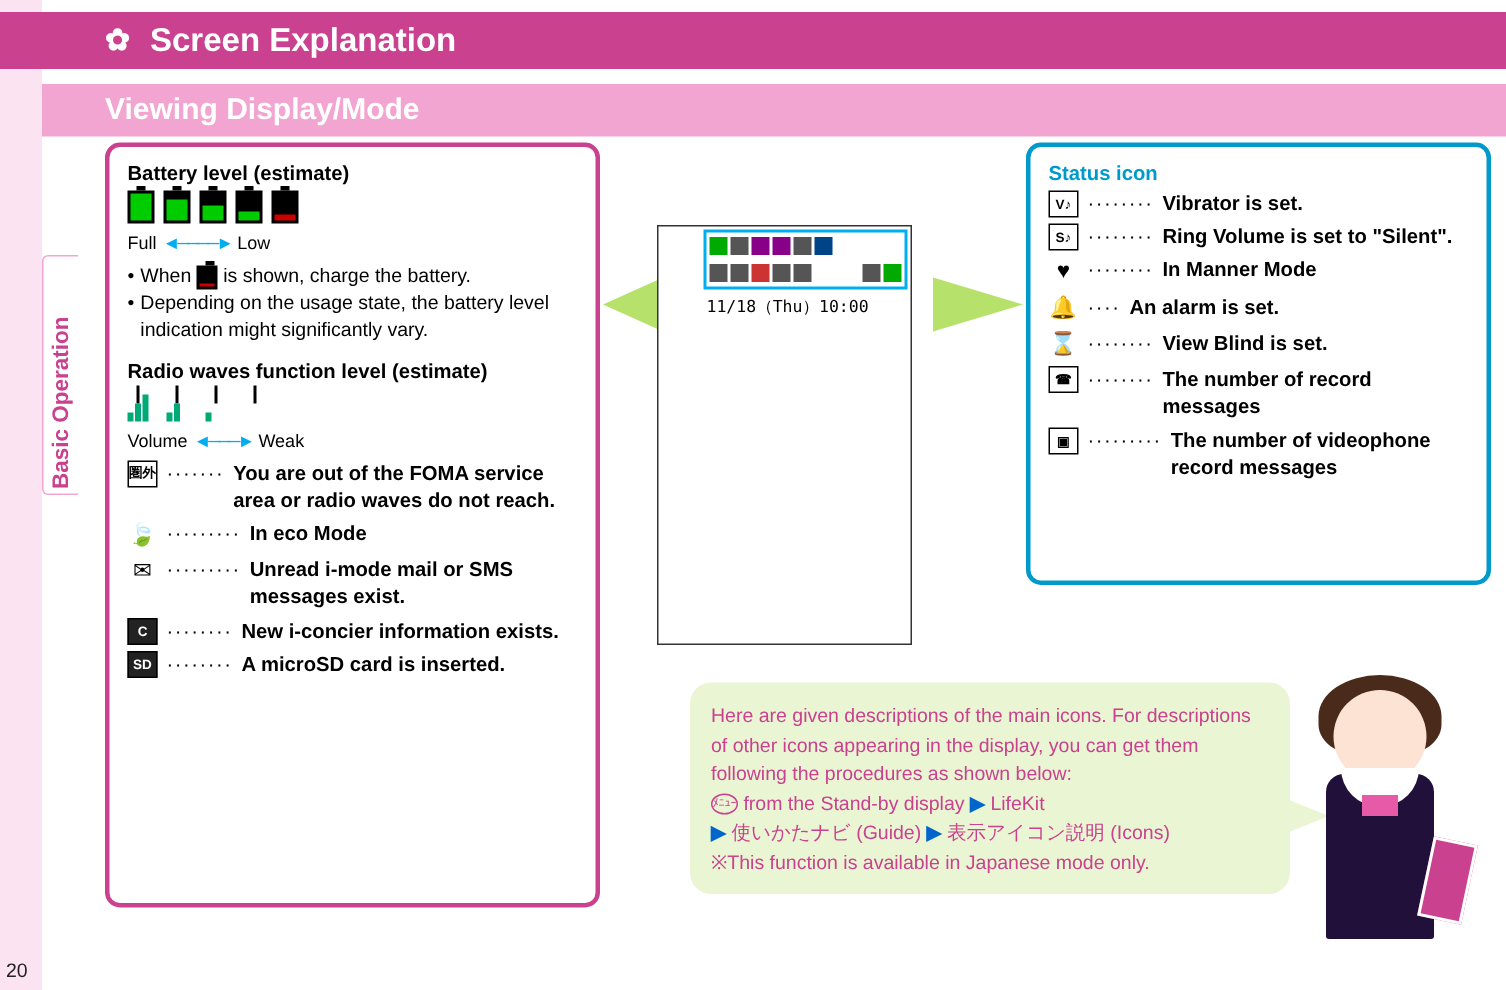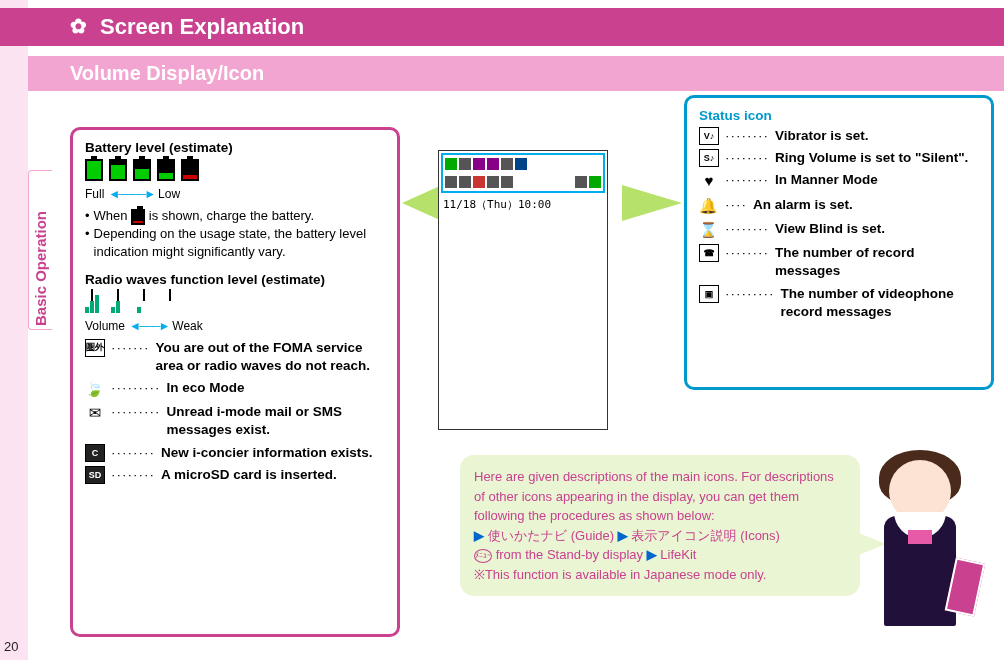--- a/index.html
+++ b/index.html
@@ -79,21 +79,21 @@
   .panel {
     border: 3px solid #c9418f;
     border-radius: 10px;
     background: #fff;
     padding: 10px 12px;
     position: absolute;
   }
   .panel-blue {
     border-color: #0099cc;
   }
-  .panel-left { left: 0; top: 0; width: 330px; height: 510px; font-size: 13.5px; margin-top: 32px;}
+  .panel-left { left: 0; top: 0; width: 330px; height: 510px; font-size: 13.5px;}
   .panel-left b { display:block; margin-bottom:4px;}
   .panel-right { right: 0; top: 0; width: 310px; height: 295px; font-size: 13.5px;}
   .panel-right b { color:#0099cc; }
   .scale-row { display:flex; align-items:flex-end; gap:4px; margin:6px 0; font-size:12px;}
   .scale-row .arrow { flex:0 0 auto; color:#00aeef; letter-spacing:-2px;}
   .battery-set { display:flex; gap:6px; }
   .batt { width:18px; height:22px; background:#000; position:relative;}
   .batt::before{content:"";position:absolute;top:-3px;left:6px;width:6px;height:3px;background:#000;}
   .batt .fill{position:absolute;left:2px;right:2px;background:#0c0;}
   .bullets { font-size:13px; line-height:1.4; margin:4px 0 10px;}
@@ -103,20 +103,21 @@
   .icon-line .txt{font-weight:bold; flex:1;}
   .icon-box{width:20px;height:18px;flex:0 0 20px;border:1.5px solid #000;background:#fff;font-size:9px;display:flex;align-items:center;justify-content:center;font-weight:bold;}
   .icon-box.dark{background:#222;color:#fff;}
   .icon-plain{width:20px;flex:0 0 20px;text-align:center;font-size:15px;}
   .phone-mock {
     position:absolute;
     left: 368px; top: 55px;
     width: 170px; height: 280px;
     border: 1.5px solid #333;
     background:#fff;
+    padding-left:28px;
   }
   .phone-statusbar{border:2px solid #00aeef;margin:2px;padding:2px 2px;font-size:9px;display:flex;gap:2px;flex-wrap:wrap;align-items:center;height:40px;}
   .ph-ic{width:12px;height:12px;background:#555;}
   .ph-ic.c1{background:#0a0;}
   .ph-ic.c2{background:#808;}
   .ph-ic.c3{background:#048;}
   .ph-ic.c4{background:#c33;}
   .phone-date{font-size:11px;padding:2px 4px;font-family:monospace;}
   .callout-tri-l{
     position:absolute;left:332px;top:90px;width:0;height:0;
@@ -174,21 +175,21 @@
 <div class="sidebar-tab">
   <span>Basic Operation</span>
 </div>
 
 <div class="top-gap"></div>
 <div class="header-bar">
   <span class="header-flower">✿</span>
   <span>Screen Explanation</span>
 </div>
 <div class="subheader">
-  <span>Volume Display/Icon</span>
+  <span>Viewing Display/Mode</span>
 </div>
 
 <div class="content">
 
   <div class="panel panel-left">
     <b>Battery level (estimate)</b>
     <div class="battery-set">
       <div class="batt">
           <div class="fill" style="top:2px;bottom:2px;"></div>
         </div>
@@ -339,30 +340,30 @@
     <div class="icon-line">
         <div class="icon-box">▣</div>
         <span class="dots">·········</span>
         <div class="txt">The number of videophone record messages</div>
       </div>
   </div>
 
   <div class="speech">
     <div>Here are given descriptions of the main icons. For descriptions of other icons appearing in the display, you can get them following the procedures as shown below:</div>
     <div>
+      <span class="menu-ic">ﾒﾆｭｰ</span>
+      <span>from the Stand-by display</span>
+      <span class="nav-arrow">▶</span>
+      <span>LifeKit</span>
+    </div>
+    <div>
       <span class="nav-arrow">▶</span>
       <span>使いかたナビ (Guide)</span>
       <span class="nav-arrow">▶</span>
       <span>表示アイコン説明 (Icons)</span>
-    </div>
-    <div>
-      <span class="menu-ic">ﾒﾆｭｰ</span>
-      <span>from the Stand-by display</span>
-      <span class="nav-arrow">▶</span>
-      <span>LifeKit</span>
     </div>
     <div>
       <span>※</span><span>This function is available in Japanese mode only.</span>
     </div>
     <div class="speech-tail"></div>
   </div>
 
   <div class="girl">
     <div class="hair"></div>
     <div class="head"></div>

